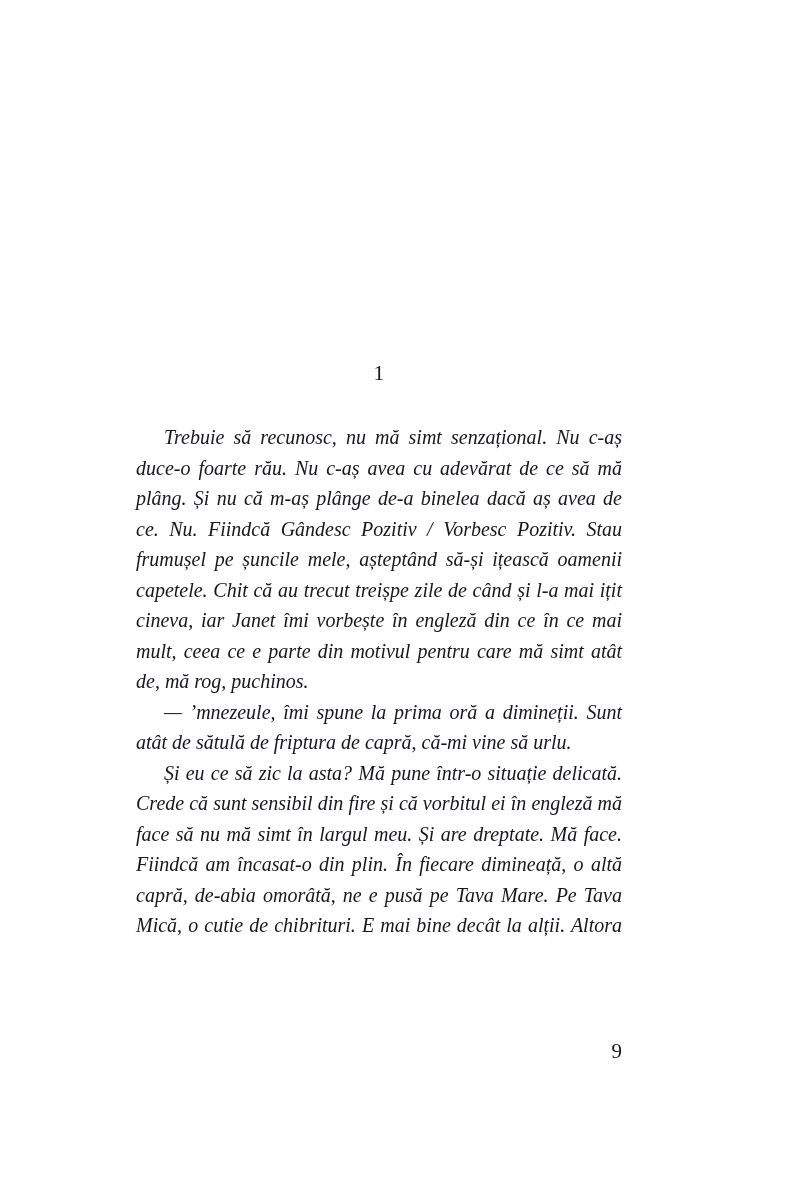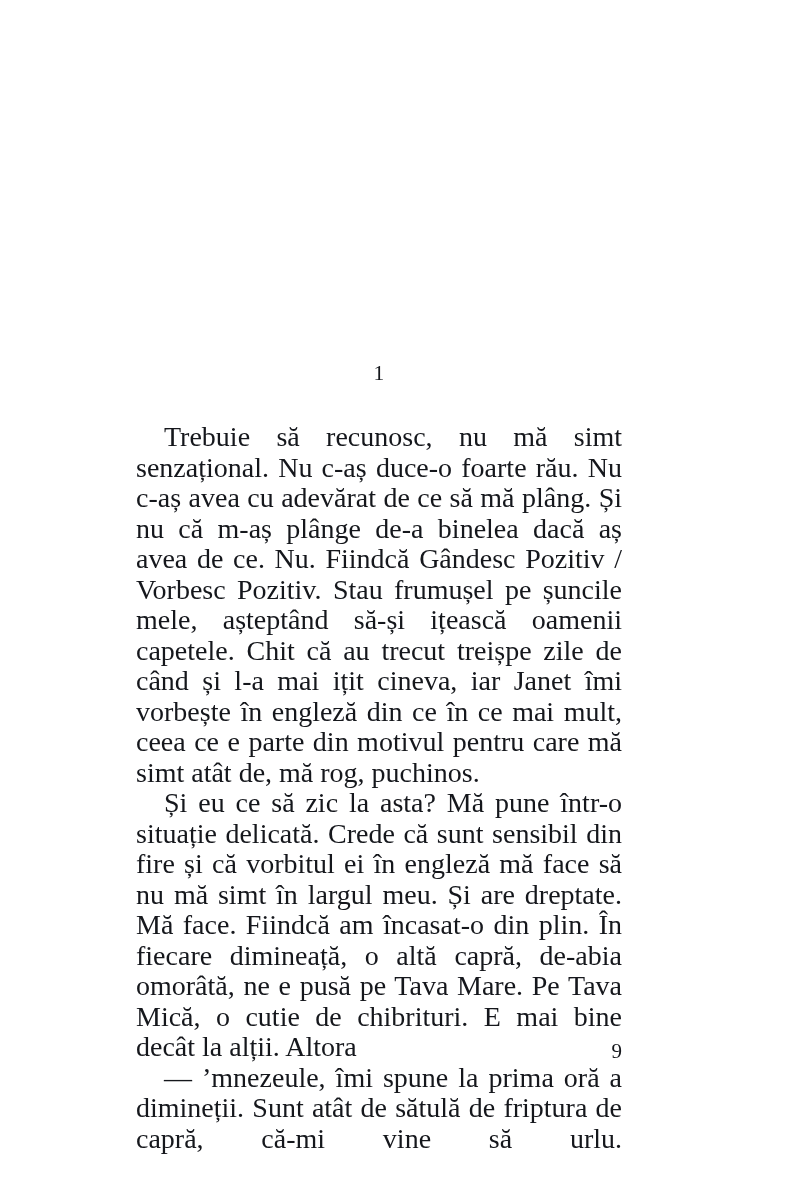--- a/index.html
+++ b/index.html
@@ -32,25 +32,26 @@
     line-height: 30.5px;
     color: #15171c;
     letter-spacing: 0.2px;
   }
 
   .body-copy {
     position: absolute;
     left: 136px;
     top: 422px;
     width: 486px;
-    font-size: 28px;
+    font-size: 20px;
     line-height: 30.5px;
     text-align: justify;
     text-justify: inter-word;
     color: #15171c;
+    font-style: italic;
     -webkit-font-smoothing: antialiased;
   }
 
   .body-copy p {
     margin: 0;
     text-indent: 28px;
     text-align: justify;
   }
 
   .body-copy p:last-child {
@@ -71,19 +72,19 @@
 </style>
 </head>
 <body>
 
 <div class="page">
 
   <div class="chapter-number">1</div>
 
   <div class="body-copy">
     <p>Trebuie să recunosc, nu mă simt senzațional. Nu c-aș duce-o foarte rău. Nu c-aș avea cu adevărat de ce să mă plâng. Și nu că m-aș plânge de-a binelea dacă aș avea de ce. Nu. Fiindcă Gândesc Pozitiv / Vorbesc Pozitiv. Stau frumușel pe șuncile mele, așteptând să-și ițească oamenii capetele. Chit că au trecut treișpe zile de când și l-a mai ițit cineva, iar Janet îmi vorbește în engleză din ce în ce mai mult, ceea ce e parte din motivul pentru care mă simt atât de, mă rog, puchinos.</p>
+    <p>— ’mnezeule, îmi spune la prima oră a dimineții. Sunt atât de sătulă de friptura de capră, că-mi vine să urlu.</p>
     <p>Și eu ce să zic la asta? Mă pune într-o situație delicată. Crede că sunt sensibil din fire și că vorbitul ei în engleză mă face să nu mă simt în largul meu. Și are dreptate. Mă face. Fiindcă am încasat-o din plin. În fiecare dimineață, o altă capră, de-abia omorâtă, ne e pusă pe Tava Mare. Pe Tava Mică, o cutie de chibrituri. E mai bine decât la alții. Altora</p>
-    <p>— ’mnezeule, îmi spune la prima oră a dimineții. Sunt atât de sătulă de friptura de capră, că-mi vine să urlu.</p>
   </div>
 
   <div class="page-number">9</div>
 
 </div>
 
 </body></html>

